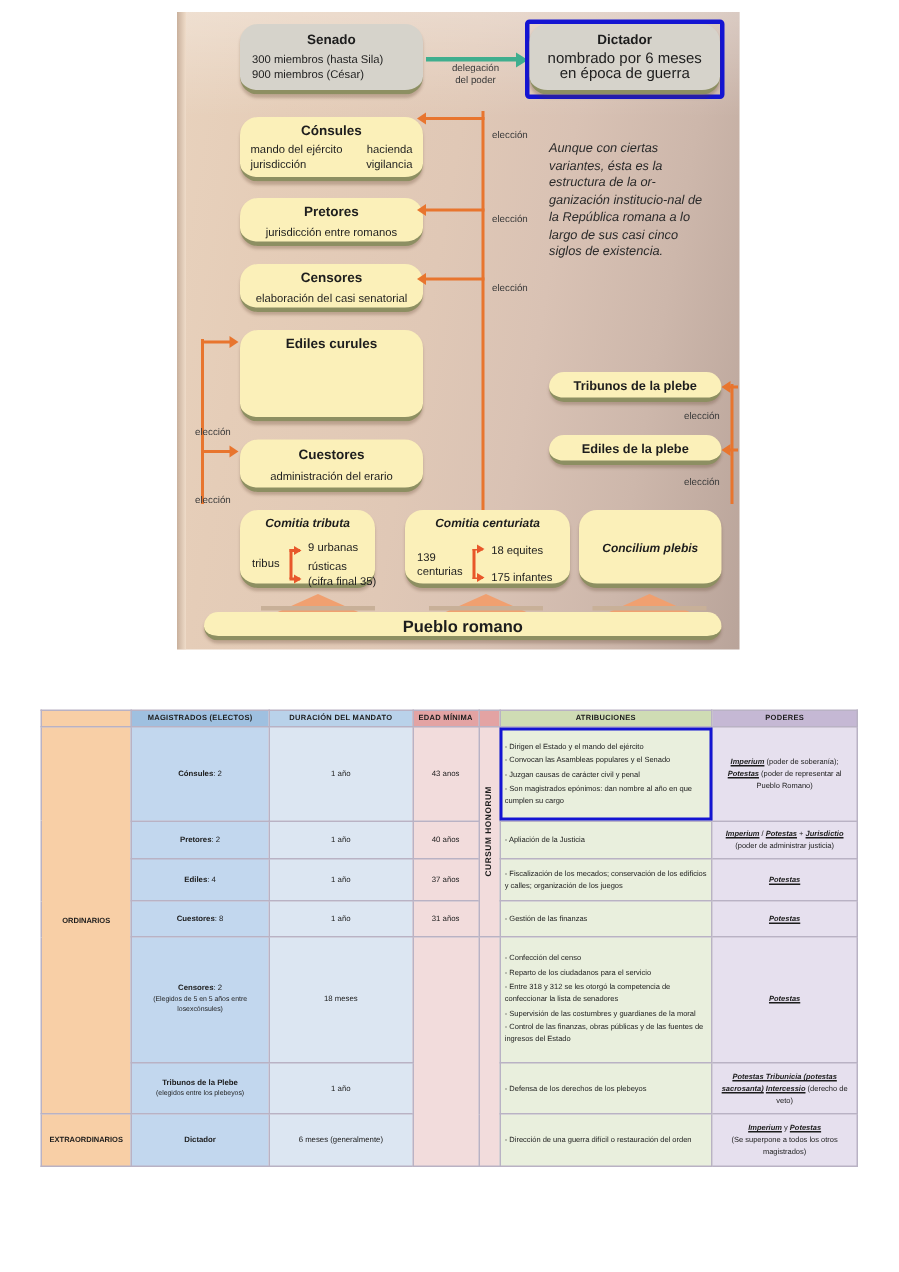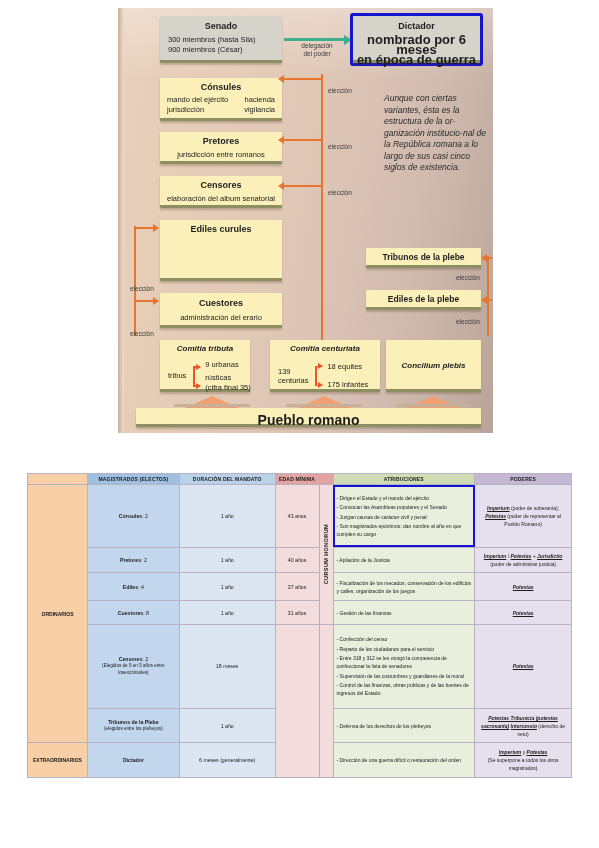--- a/index.html
+++ b/index.html
@@ -7,38 +7,38 @@
 
   
   #diagram{position:absolute;left:118px;top:8px;width:375px;height:425px;
     background:linear-gradient(100deg,#e8d2bd 0%,#e5cdb8 18%,#e0c8b6 45%,#d9c2b4 62%,#cdb7ab 80%,#b9a49a 100%);
     overflow:hidden;}
   #diagram:before{content:"";position:absolute;left:0;top:0;width:6px;height:100%;
     background:linear-gradient(90deg,#c9b09c,#efdcc9);}
   .dg-sheen{position:absolute;left:6px;top:0;width:369px;height:70px;
     background:linear-gradient(180deg,rgba(255,255,255,.30),rgba(255,255,255,0));pointer-events:none;}
 
-  .box{position:absolute;box-sizing:border-box;border-radius:1px;
+  .box{position:absolute;box-sizing:border-box;border-radius:12px;
        box-shadow:0 2px 2px rgba(90,60,40,.28);}
   .box .hd{font-weight:bold;text-align:center;color:#1d1d1d;}
   .box .bd{text-align:center;color:#1d1d1d;}
   .yellow{background:#fbf0b9;border-bottom:3px solid #8d8f62;}
   .grey{background:#d6d3cb;border-bottom:3px solid #8d8f62;}
 
   
   #b-senado{left:42px;top:8px;width:122px;height:47px;padding-top:5px;}
   #b-senado .hd{font-size:9px;}
   #b-senado .bd{font-size:7.5px;line-height:10px;margin-top:4px;text-align:left;padding-left:8px;}
 
   
   #b-dictador-wrap{position:absolute;left:232px;top:5px;width:133px;height:53px;
      border:3px solid #1414d2;border-radius:3px;box-sizing:border-box;}
   #b-dictador{left:0;top:0;width:127px;height:47px;padding-top:5px;position:absolute;}
   #b-dictador .hd{font-size:9px;}
-  #b-dictador .bd{font-size:13px;line-height:10px;margin-top:4px;font-weight:bold;}
+  #b-dictador .bd{font-size:10px;line-height:10px;margin-top:4px;}
 
   #b-consules{left:42px;top:70px;width:122px;height:43px;padding-top:4px;}
   #b-consules .hd{font-size:9px;}
   #b-consules .bd{font-size:7.5px;line-height:10px;margin-top:3px;}
   #b-consules .bd .cols{display:flex;justify-content:space-between;padding:0 7px;}
 
   #b-pretores{left:42px;top:124px;width:122px;height:32px;padding-top:4px;}
   #b-pretores .hd{font-size:9px;}
   #b-pretores .bd{font-size:7.5px;margin-top:4px;}
 
@@ -60,34 +60,34 @@
   #b-ediles-p .hd{font-size:8.5px;}
 
   #b-comitia-t{left:42px;top:332px;width:90px;height:52px;padding-top:4px;}
   #b-comitia-t .hd{font-size:8px;font-style:italic;}
   #b-comitia-c{left:152px;top:332px;width:110px;height:52px;padding-top:4px;}
   #b-comitia-c .hd{font-size:8px;font-style:italic;}
   #b-concilium{left:268px;top:332px;width:95px;height:52px;}
   #b-concilium .hd{font-size:8px;font-style:italic;margin-top:21px;}
 
   #b-pueblo{left:18px;top:400px;width:345px;height:19px;padding-top:4px;}
-  #b-pueblo .hd{font-size:14px;}
+  #b-pueblo .hd{font-size:11px;}
 
   .brace{position:absolute;font-size:7.5px;color:#1d1d1d;line-height:10px;}
   #ct-inner{left:8px;top:18px;width:95px;display:flex;gap:3px;align-items:center;}
   #ct-inner .lbl{font-size:7.5px;}
   .b-arrows{position:relative;width:13px;height:26px;}
   .b-arrows .stem{position:absolute;left:4px;top:3px;width:1.6px;height:20px;background:#e8572a;}
   .b-arrows .a1,.b-arrows .a2{position:absolute;left:4px;width:7px;height:1.6px;background:#e8572a;}
   .b-arrows .a1{top:3px;} .b-arrows .a2{top:22px;}
   .b-arrows .a1:after,.b-arrows .a2:after{content:"";position:absolute;right:-1px;top:-2.2px;
       border-left:5px solid #e8572a;border-top:3px solid transparent;border-bottom:3px solid transparent;}
   .b-lines{font-size:7.5px;line-height:13px;text-align:left;}
 
-  .note{position:absolute;left:266px;top:85px;width:110px;font-size:8.5px;line-height:11.5px;
+  .note{position:absolute;left:248px;top:85px;width:110px;font-size:8.5px;line-height:11.5px;
         font-style:italic;color:#2a2a2a;}
 
   
   .ln{position:absolute;background:#e8752e;}
   .lbl-el{position:absolute;font-size:6.5px;color:#3a3a3a;}
   .arrowL{position:absolute;width:0;height:0;border-right:6px solid #e8752e;
           border-top:4px solid transparent;border-bottom:4px solid transparent;}
   .arrowR{position:absolute;width:0;height:0;border-left:6px solid #e8752e;
           border-top:4px solid transparent;border-bottom:4px solid transparent;}
   .green-ln{position:absolute;height:3px;background:#3fae8e;}
@@ -176,21 +176,21 @@
   <div class="box yellow" id="b-pretores">
     <div class="hd">Pretores</div>
     <div class="bd">jurisdicción entre romanos</div>
   </div>
   <div class="ln" style="left:166px;top:131px;width:39px;height:2px;"></div>
   <div class="arrowL" style="left:160px;top:128px;"></div>
   <div class="lbl-el" style="left:210px;top:135px;">elección</div>
 
   <div class="box yellow" id="b-censores">
     <div class="hd">Censores</div>
-    <div class="bd">elaboración del album senatorial</div>
+    <div class="bd">elaboración del casi senatorial</div>
   </div>
   <div class="ln" style="left:166px;top:177px;width:39px;height:2px;"></div>
   <div class="arrowL" style="left:160px;top:174px;"></div>
   <div class="lbl-el" style="left:210px;top:181px;">elección</div>
 
   <div class="box yellow" id="b-ediles-c">
     <div class="hd">Ediles curules</div>
   </div>
 
   <div class="ln" style="left:16px;top:218px;width:2px;height:110px;"></div>

